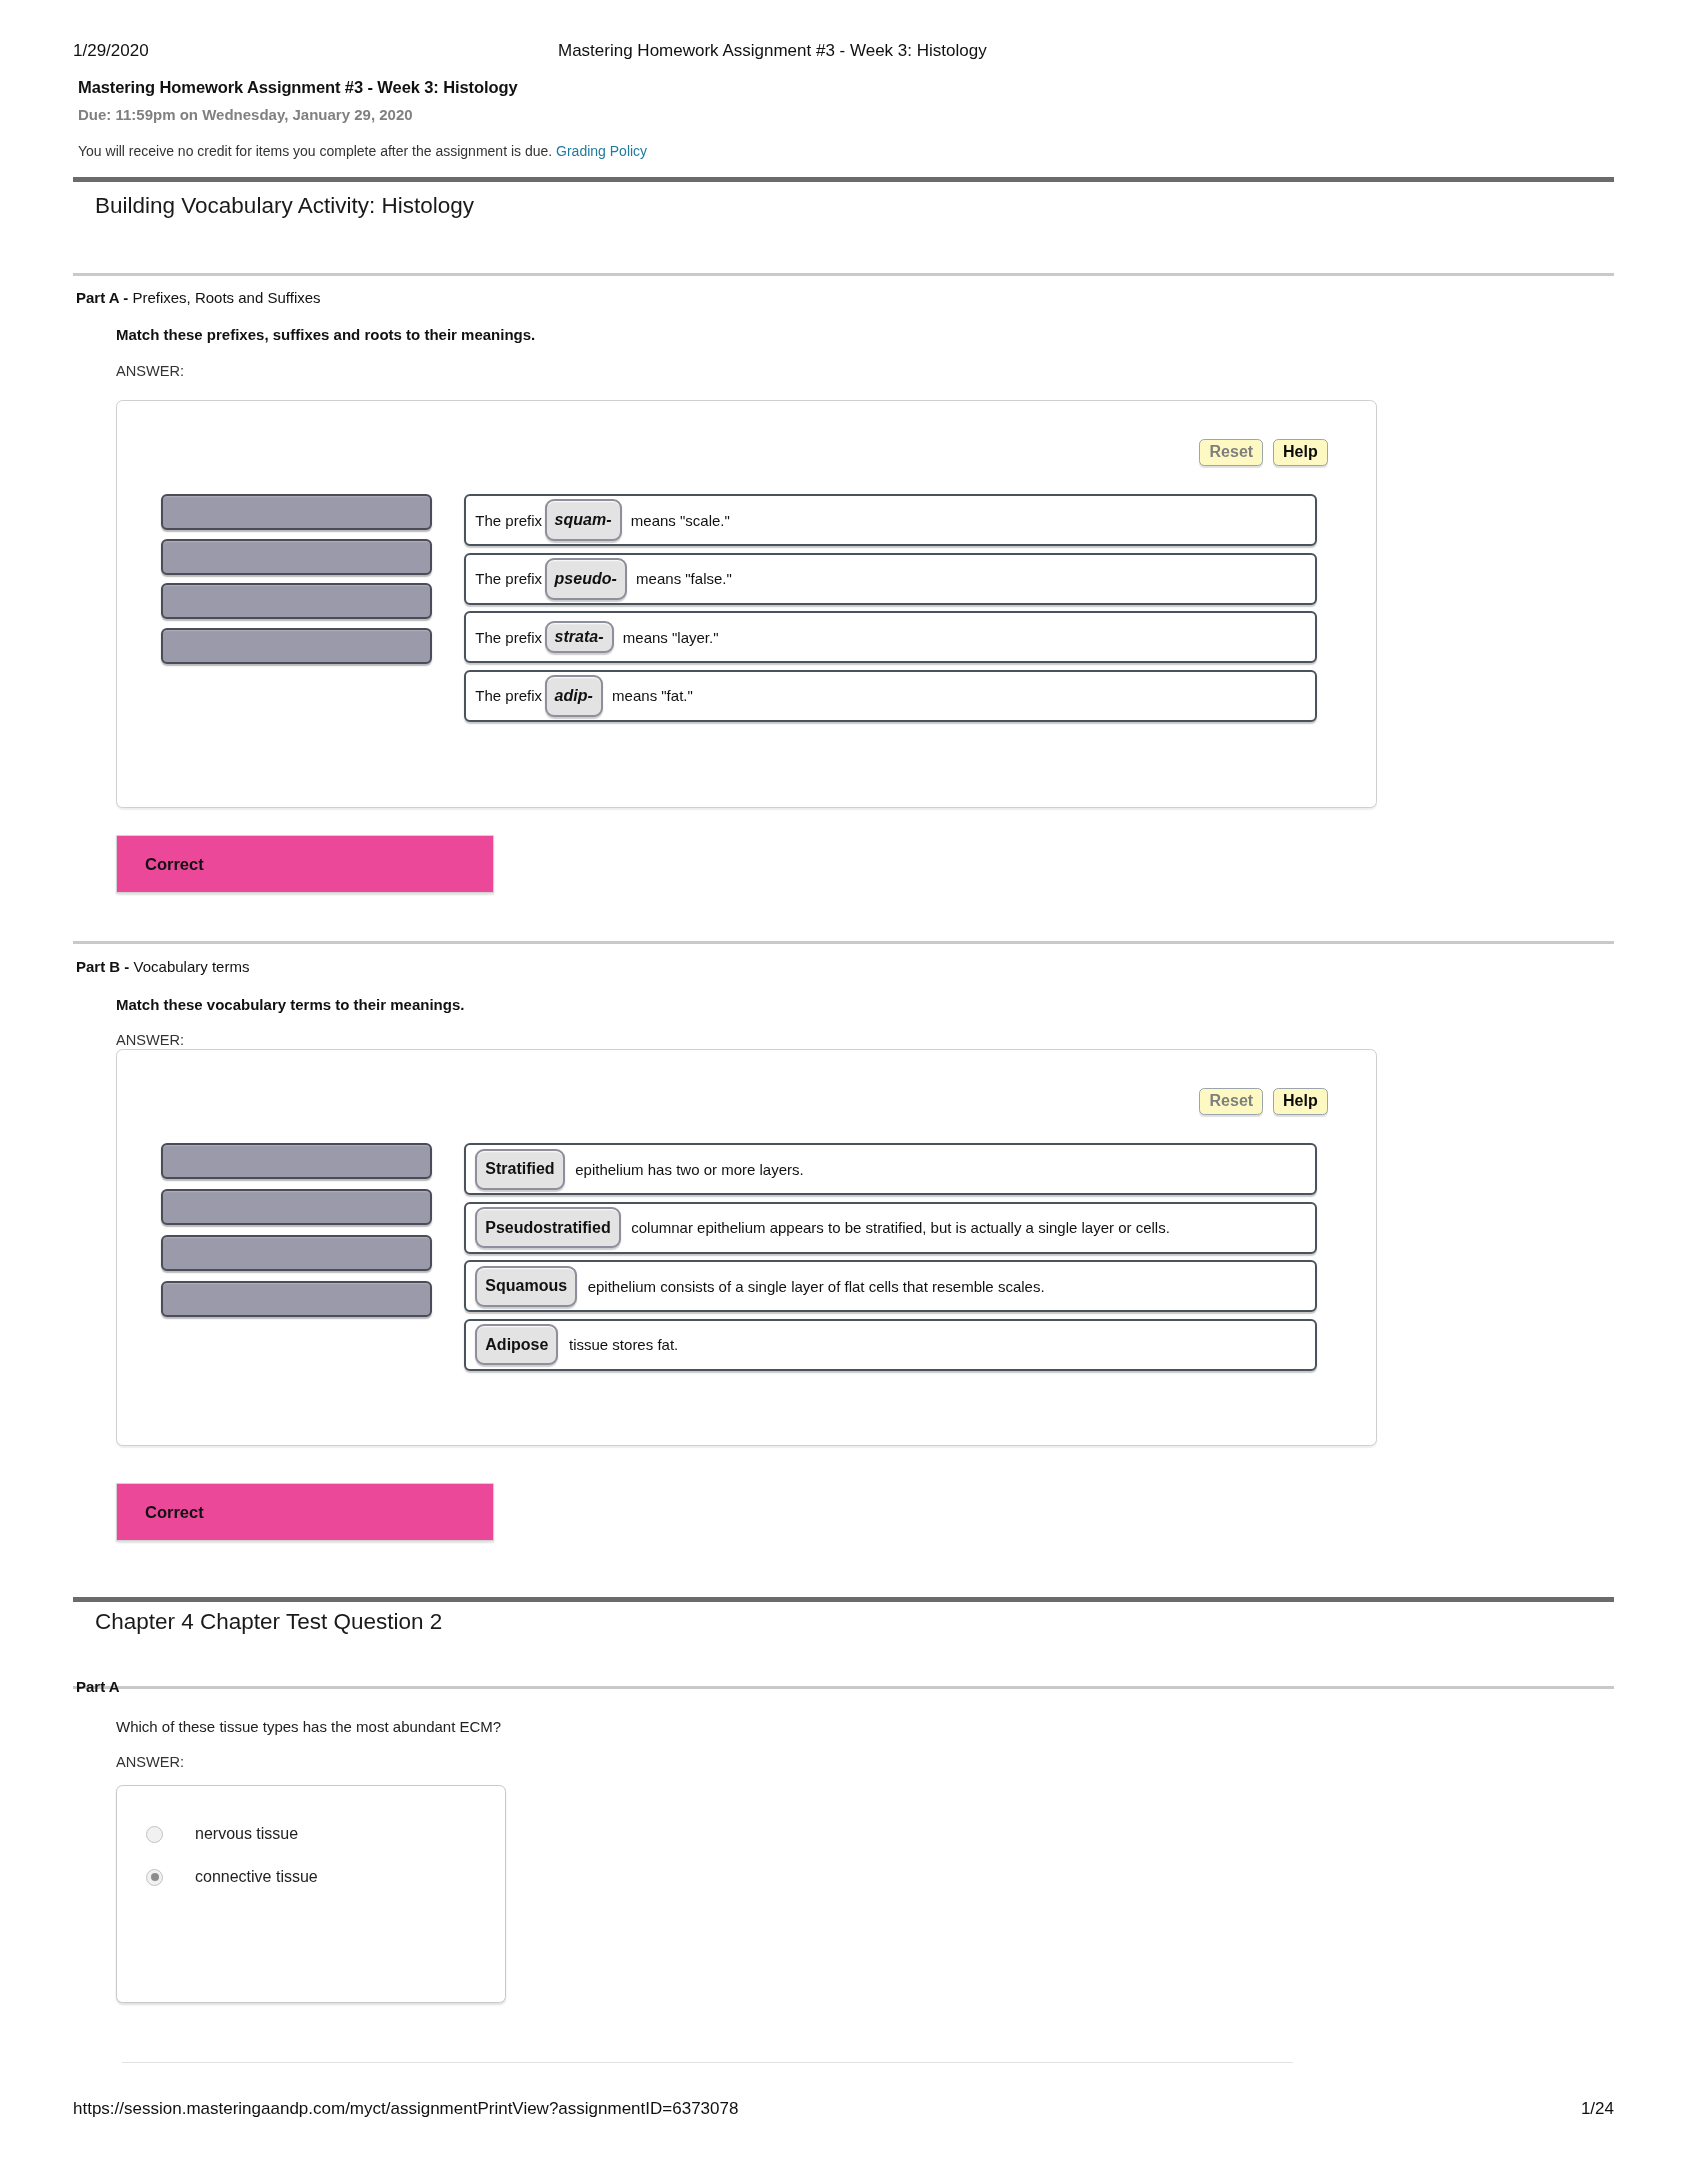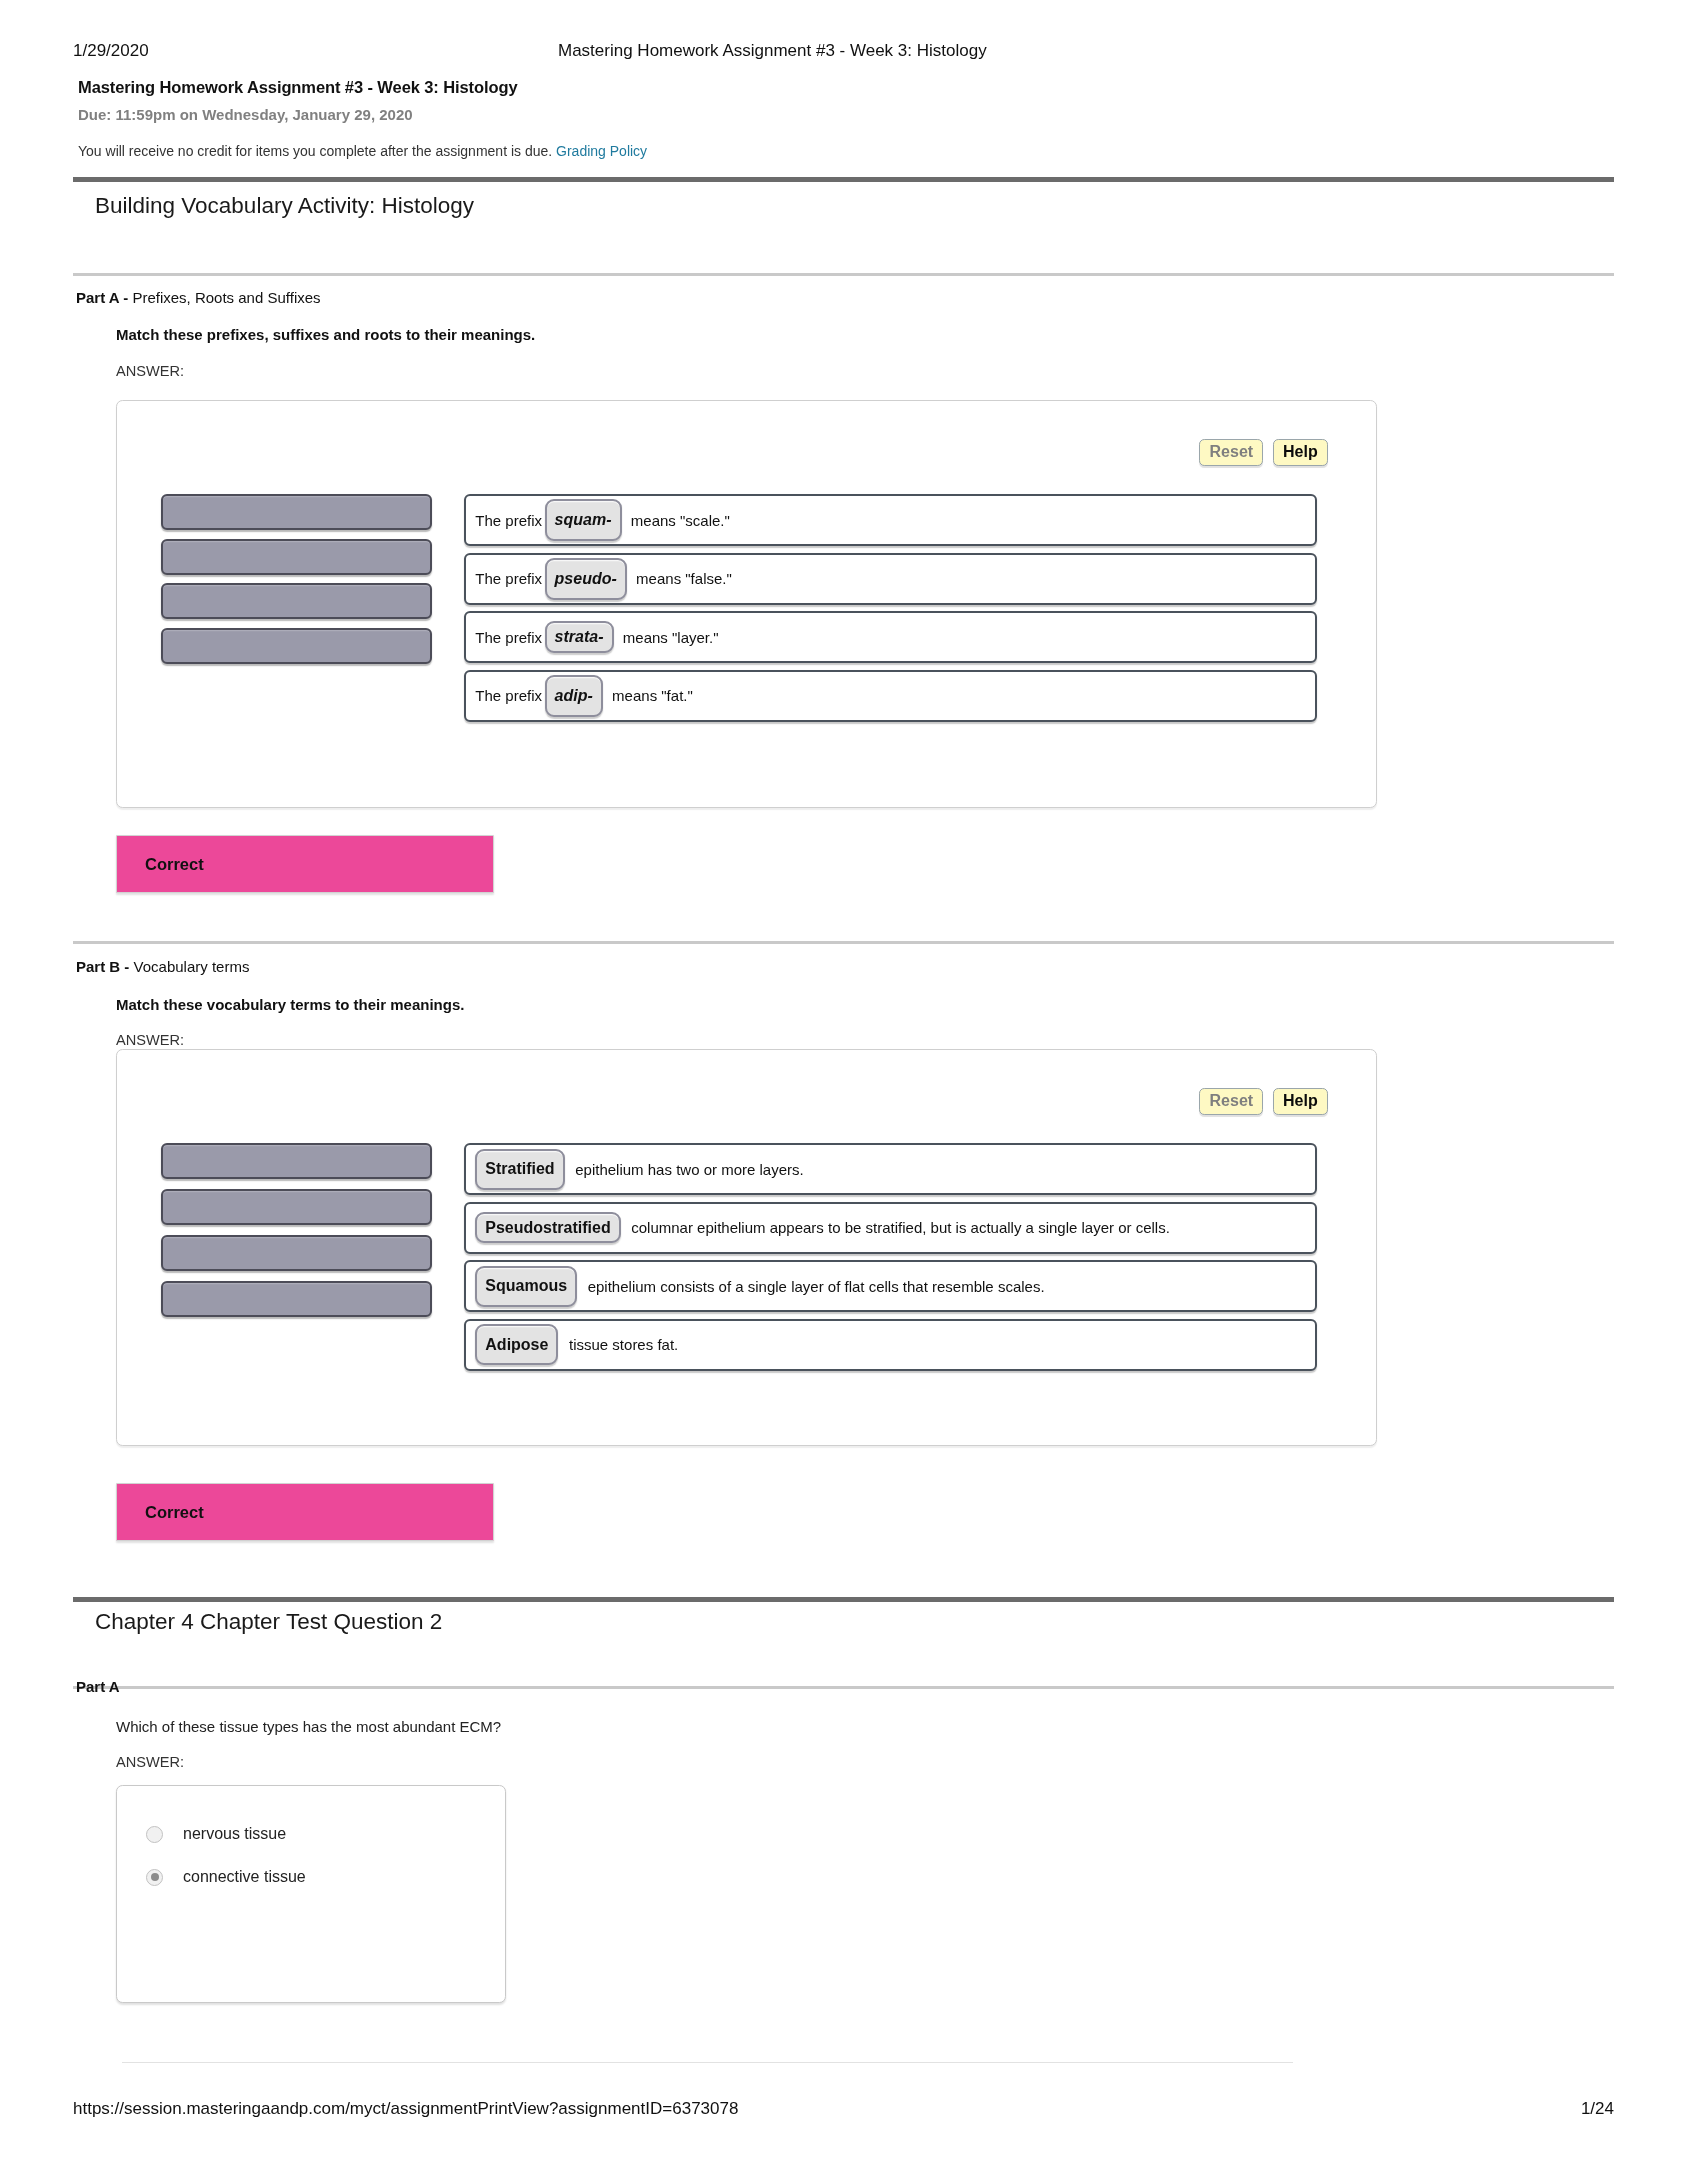--- a/index.html
+++ b/index.html
@@ -165,20 +165,21 @@
     border: 1.3px solid #c9c9c9;
     border-radius: 6.6px;
     background: #fff;
     box-shadow: 0 1.3px 2px rgba(0,0,0,0.12);
     padding: 26.5px 0 0 0;
   }
   .radio-row {
     display: flex; align-items: center;
     height: 43px;
     padding-left: 29px;
+    gap: 12px;
   }
   .radio-dot {
     width: 17px; height: 17px;
     border-radius: 50%;
     border: 1.3px solid #c2c2c2;
     background: #f1f1f1;
     display: inline-flex;
     align-items: center; justify-content: center;
     flex: none;
   }
@@ -301,21 +302,21 @@
         <div class="bank-slot" style="width:271px;height:36px;"></div>
         <div class="bank-slot" style="width:271px;height:36px;"></div>
       </div>
 
       <div class="target-column" style="gap:6.6px;">
         <div class="target-row" style="width:853px;height:52px;">
           <span class="chip" style="height:41px;padding:0 8px;font-size:16px;">Stratified</span>
           <span class="row-text" style="margin-left:10.6px;">epithelium has two or more layers.</span>
         </div>
         <div class="target-row" style="width:853px;height:52px;">
-          <span class="chip" style="height:31px;padding:0 8px;font-size:16px;">Pseudostratified</span>
+          <span class="chip" style="height:41px;padding:0 8px;font-size:16px;">Pseudostratified</span>
           <span class="row-text" style="margin-left:10.6px;">columnar epithelium appears to be stratified, but is actually a single layer or cells.</span>
         </div>
         <div class="target-row" style="width:853px;height:52px;">
           <span class="chip" style="height:41px;padding:0 8px;font-size:16px;">Squamous</span>
           <span class="row-text" style="margin-left:10.6px;">epithelium consists of a single layer of flat cells that resemble scales.</span>
         </div>
         <div class="target-row" style="width:853px;height:52px;">
           <span class="chip" style="height:41px;padding:0 8px;font-size:16px;">Adipose</span>
           <span class="row-text" style="margin-left:10.6px;">tissue stores fat.</span>
         </div>

